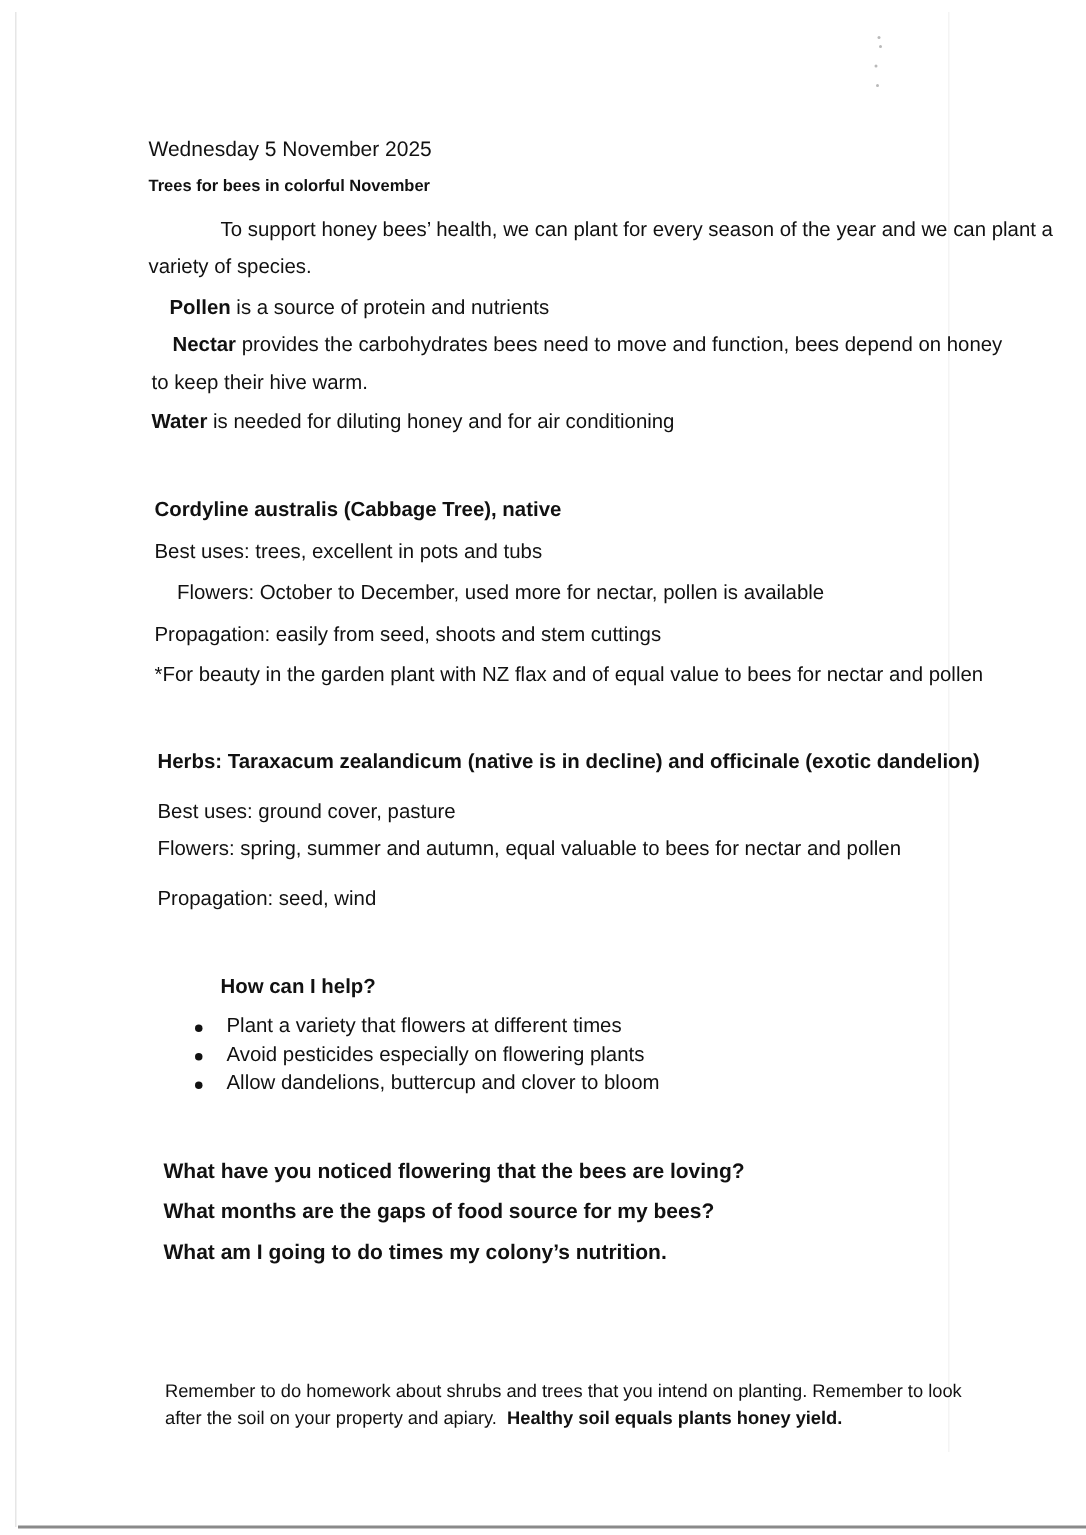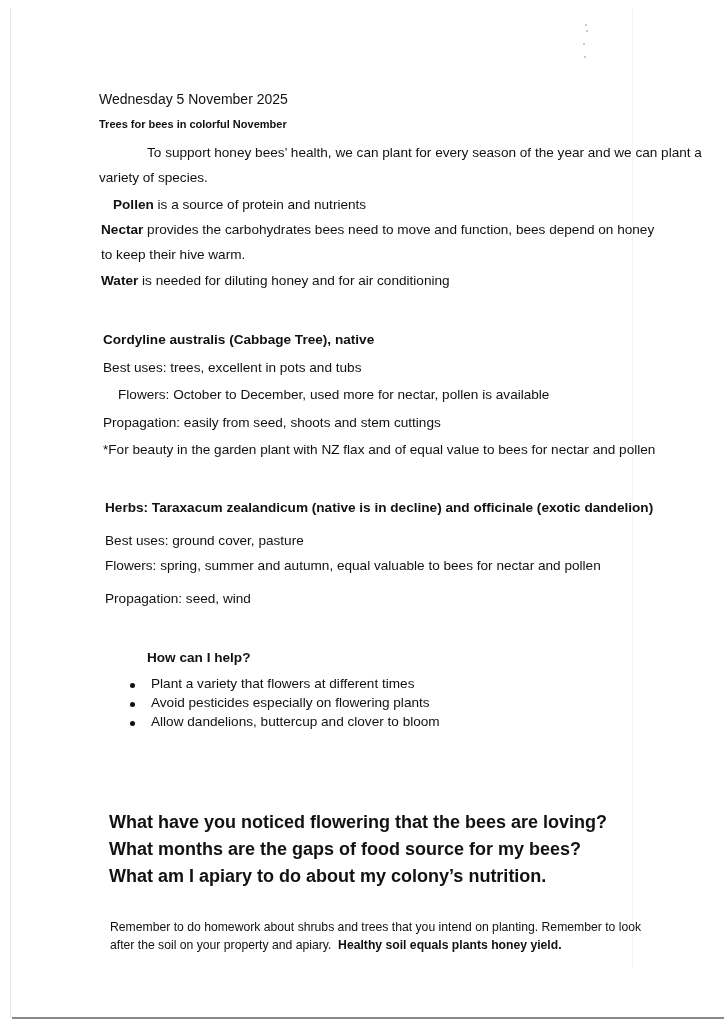--- a/index.html
+++ b/index.html
@@ -56,21 +56,21 @@
     .t {
       position: absolute;
       white-space: nowrap;
       line-height: 1;
     }
     .date { left: 99px; top: 92px; font-size: 14px; }
     .title { left: 99px; top: 119px; font-size: 11px; font-weight: bold; }
     .p { font-size: 13.6px; }
     .b { font-weight: bold; }
     .h { font-size: 13.6px; font-weight: bold; }
-    .q { font-size: 18px; font-weight: bold; margin-top: 40px; }
+    .q { font-size: 14px; font-weight: bold; }
     .s { font-size: 12.2px; margin-top: 44px; }
     .bullet-dot {
       position: absolute;
       width: 5px;
       height: 5px;
       border-radius: 50%;
       background: #111;
     }
   </style>
 </head>
@@ -89,21 +89,21 @@
 
   <div class="t date">Wednesday 5 November 2025</div>
   <div class="t title">Trees for bees in colorful November</div>
 
   <div class="t p" style="left:99px;top:146px;margin-left:48px;">To support honey bees’ health, we can plant for every season of the year and we can plant a</div>
   <div class="t p" style="left:99px;top:171px;">variety of species.</div>
 
   <div class="t p" style="left:101px;top:198px;margin-left:12px;">
     <span class="b">Pollen</span><span> is a source of protein and nutrients</span>
   </div>
-  <div class="t p" style="left:101px;top:223px;">
+  <div class="t p" style="left:115px;top:223px;">
     <span class="b">Nectar</span><span> provides the carbohydrates bees need to move and function, bees depend on honey</span>
   </div>
   <div class="t p" style="left:101px;top:248px;">to keep their hive warm.</div>
   <div class="t p" style="left:101px;top:274px;">
     <span class="b">Water</span><span> is needed for diluting honey and for air conditioning</span>
   </div>
 
   <div class="t h" style="left:103px;top:333px;">Cordyline australis (Cabbage Tree), native</div>
   <div class="t p" style="left:103px;top:361px;text-align:center;">Best uses: trees, excellent in pots and tubs</div>
   <div class="t p" style="left:103px;top:388px;margin-left:15px;">Flowers: October to December, used more for nectar, pollen is available</div>
@@ -126,19 +126,19 @@
       <div class="t p" style="left:151px;top:696px;">Avoid pesticides especially on flowering plants</div>
     </div>
     <div>
       <span class="bullet-dot" style="left:130px;top:721px;"></span>
       <div class="t p" style="left:151px;top:715px;">Allow dandelions, buttercup and clover to bloom</div>
     </div>
   </div>
 
   <div class="t q" style="left:109px;top:773px;">What have you noticed flowering that the bees are loving?</div>
   <div class="t q" style="left:109px;top:800px;text-align:right;">What months are the gaps of food source for my bees?</div>
-  <div class="t q" style="left:109px;top:827px;">What am I apiary to do about my colony’s nutrition.</div>
+  <div class="t q" style="left:109px;top:827px;">What am I going to do times my colony’s nutrition.</div>
 
   <div class="t s" style="left:110px;top:877px;">Remember to do homework about shrubs and trees that you intend on planting. Remember to look</div>
   <div class="t s" style="left:110px;top:895px;">
     <span style="white-space:pre;">after the soil on your property and apiary.  </span><span class="b">Healthy soil equals plants honey yield.</span>
   </div>
 </div>
 
 </body></html>

